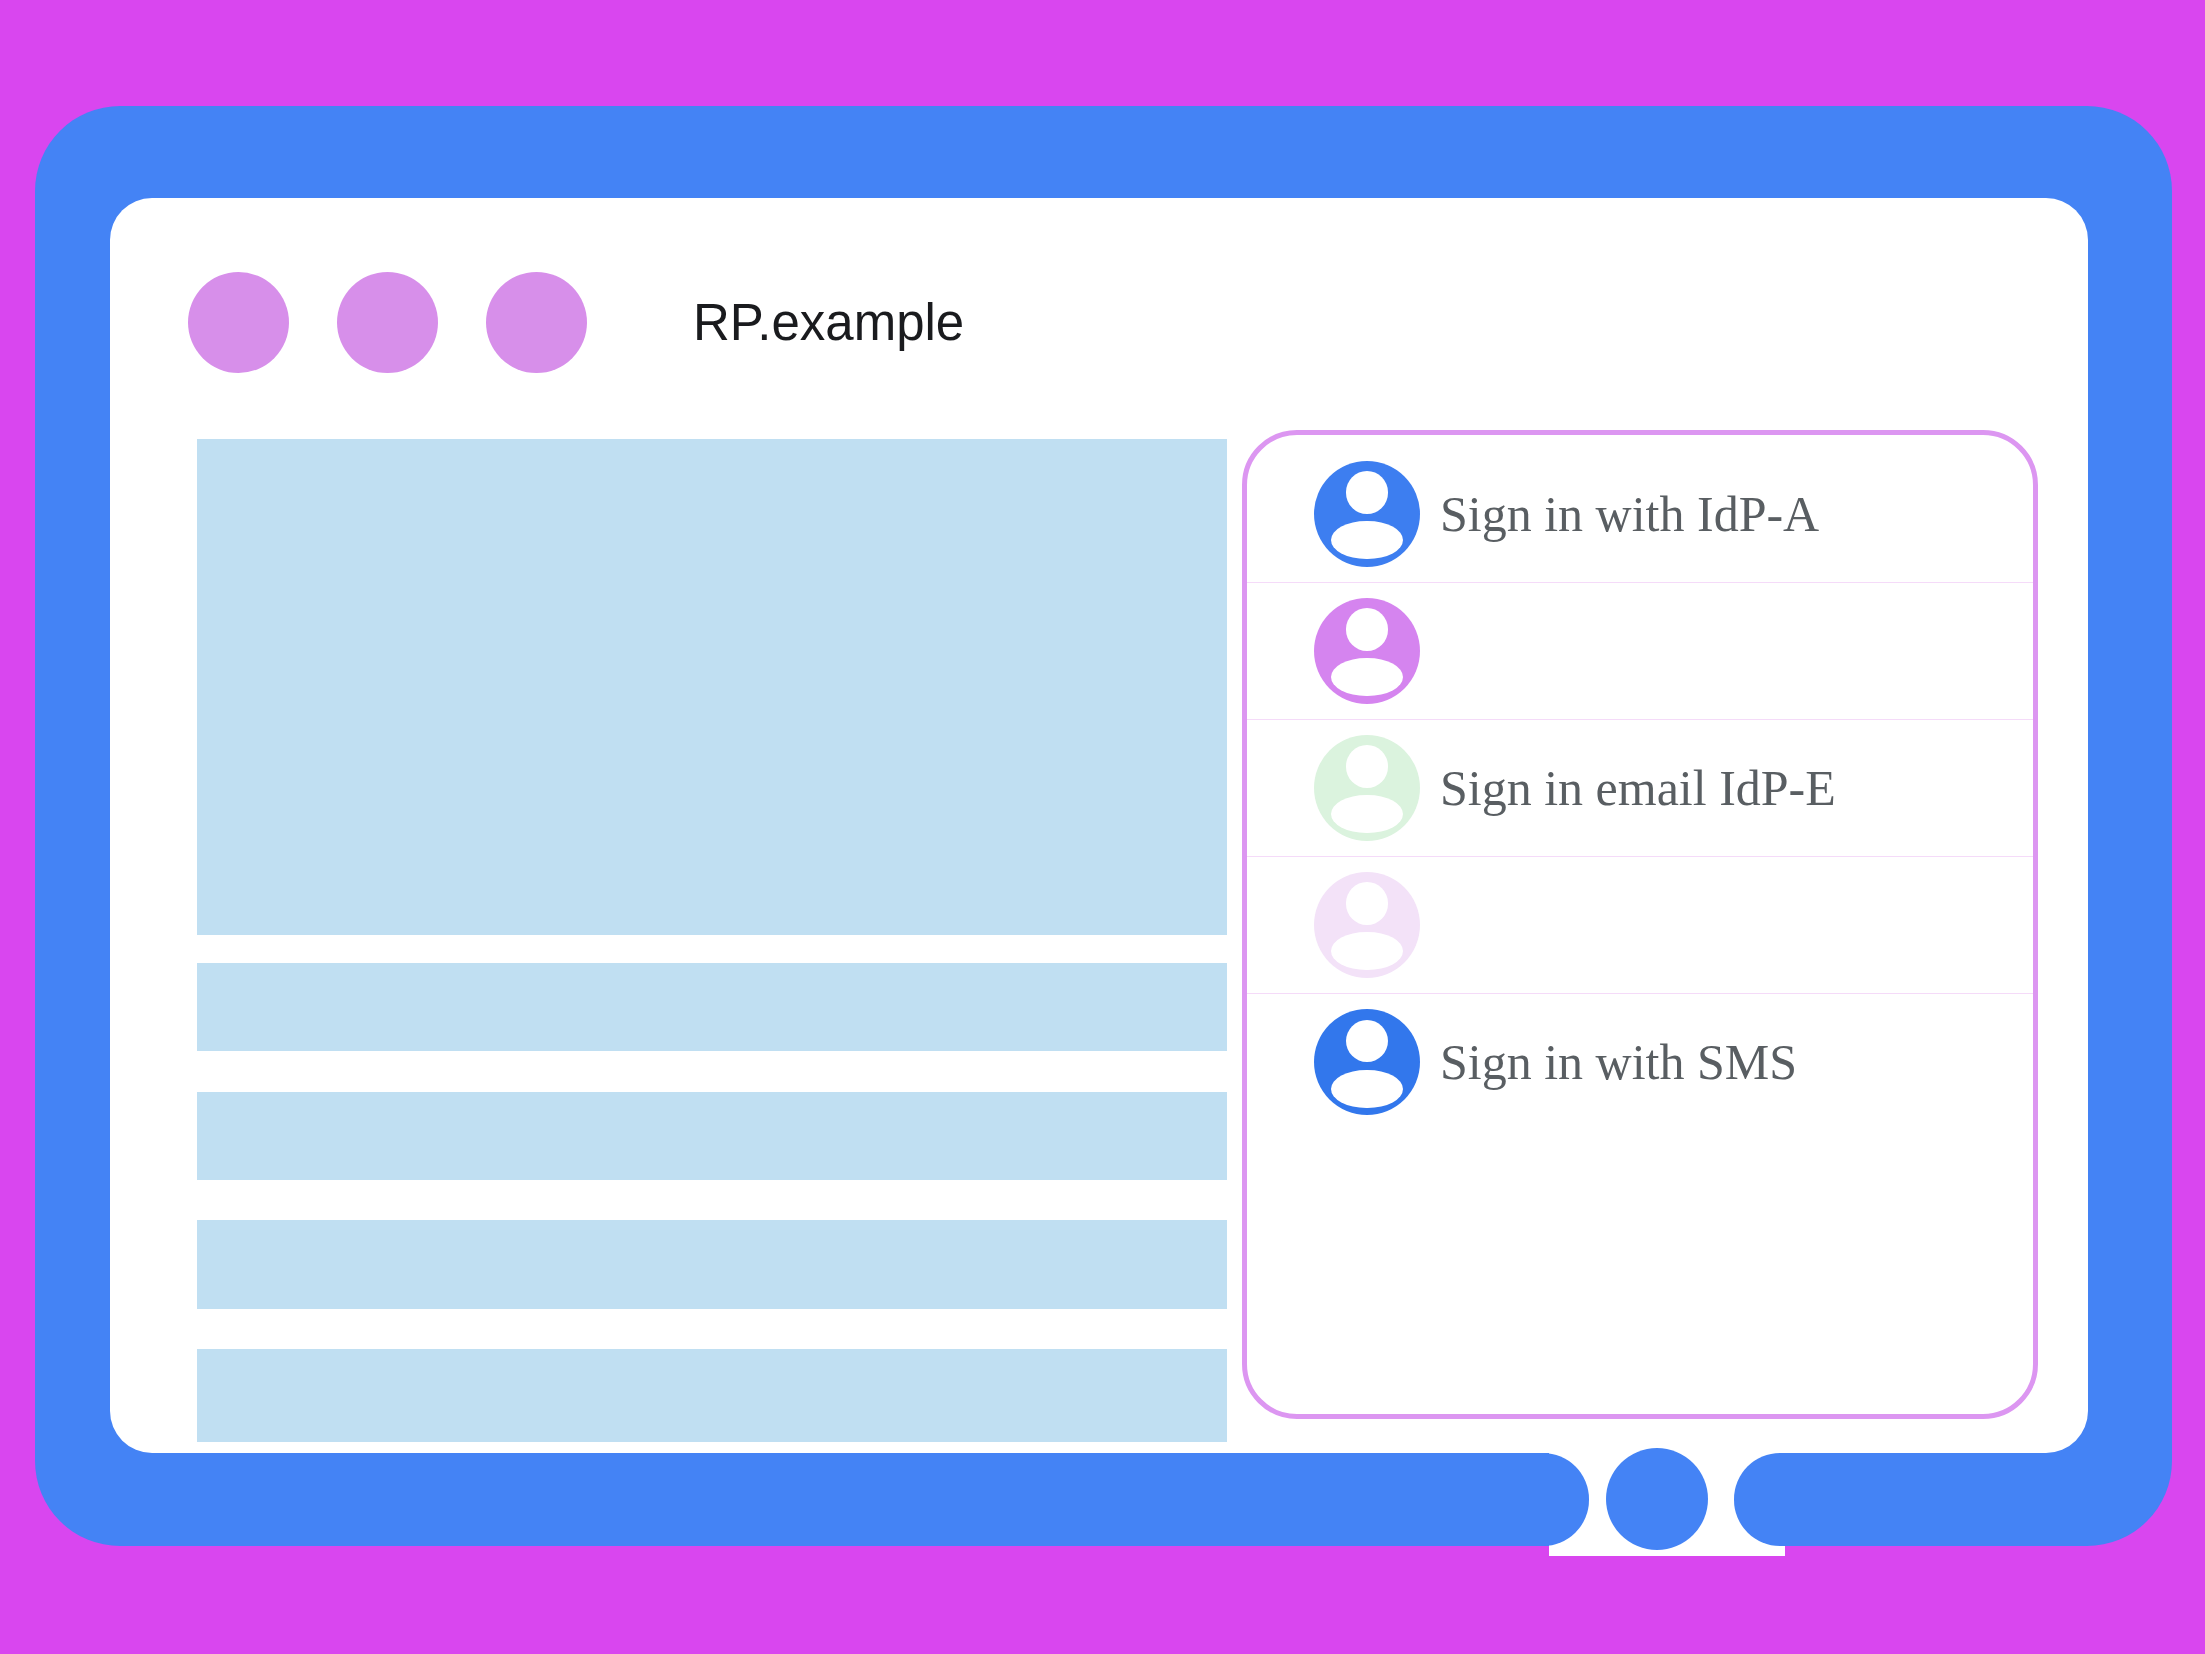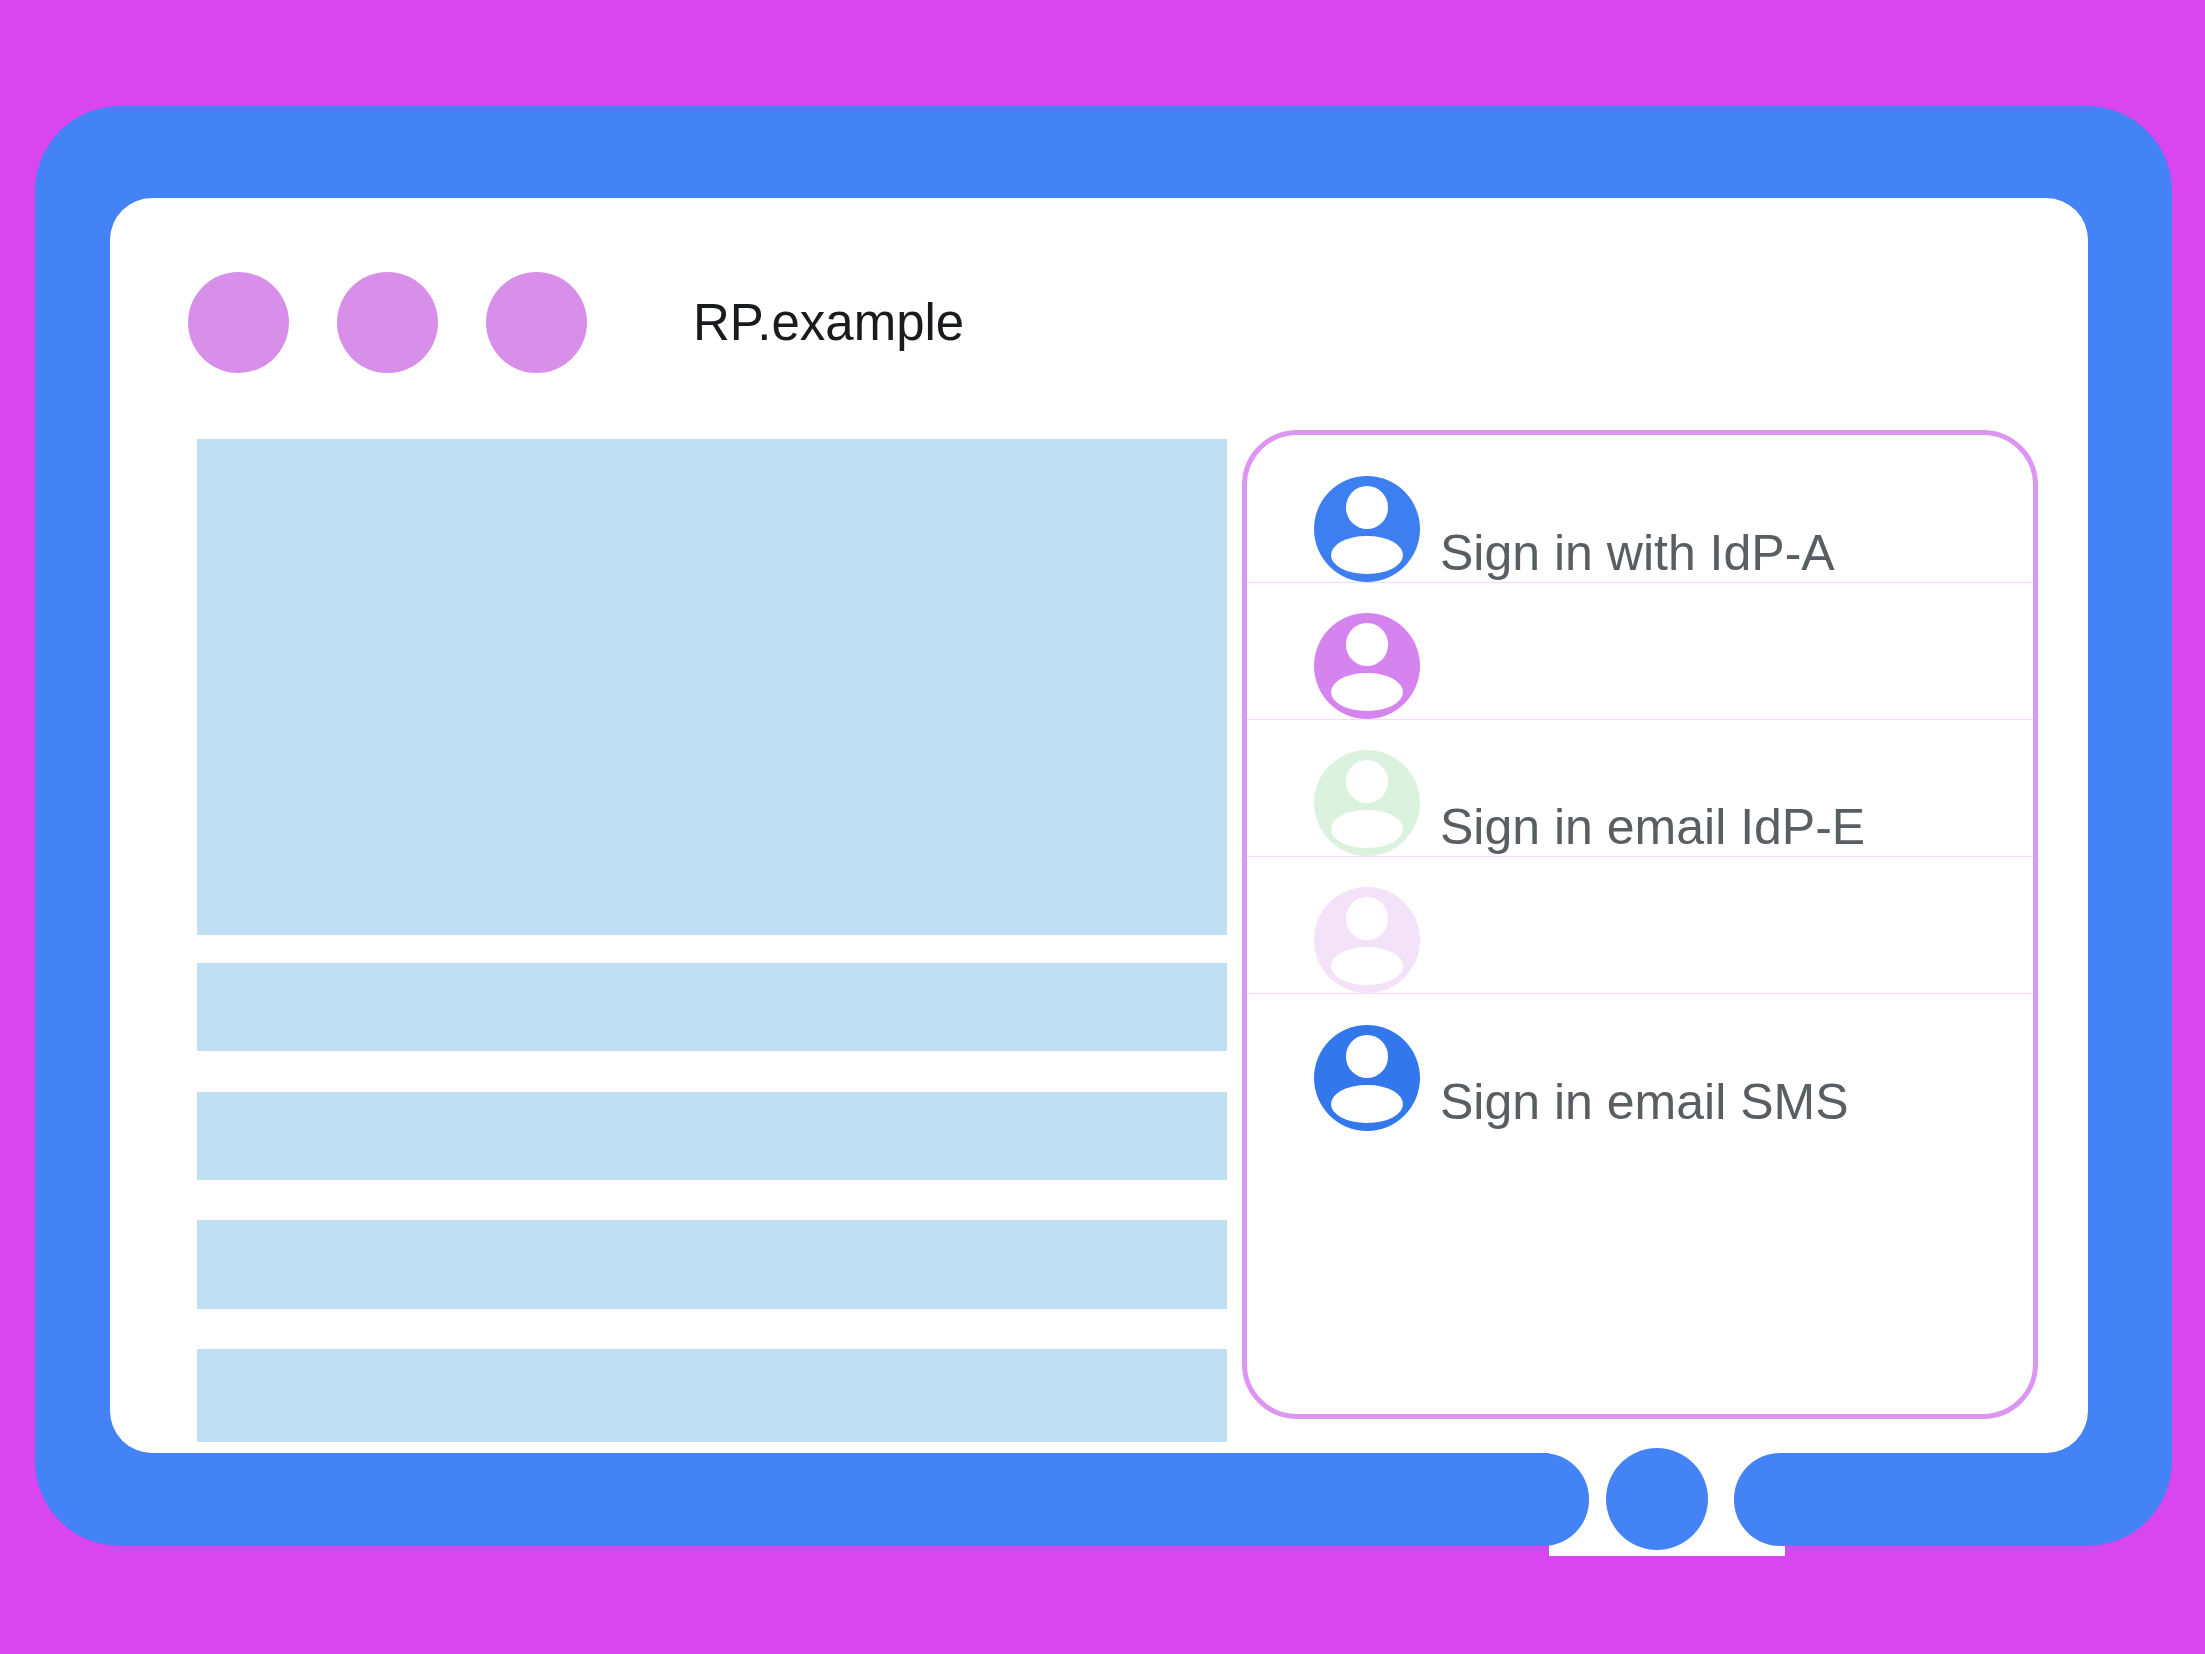--- a/index.html
+++ b/index.html
@@ -52,22 +52,22 @@
   .ph-bar3{top:1220px;height:89px;}
   .ph-bar4{top:1349px;height:93px;}
   
   .signin-panel{
     position:absolute;left:1242px;top:430px;width:796px;height:989px;
     box-sizing:border-box;border:5.3px solid var(--panel-border);
     border-radius:55px;background:#ffffff;overflow:hidden;
     padding:10.6px 0;display:flex;flex-direction:column;
   }
   .signin-row{
-    box-sizing:border-box;height:137px;display:flex;align-items:flex-end;
-    padding-left:67px;cursor:pointer;
+    box-sizing:border-box;height:137px;display:flex;align-items:center;
+    padding-left:67px;cursor:pointer;font-family:Liberation Serif, serif;
   }
   .signin-row:not(:last-child){border-bottom:1.8px solid var(--panel-divider);}
   .avatar{
     position:relative;width:106px;height:106px;border-radius:50%;
     overflow:hidden;flex:0 0 auto;
   }
   .avatar .head{
     position:absolute;left:30%;top:10%;width:40%;height:40%;
     border-radius:50%;background:#ffffff;
   }
@@ -136,18 +136,18 @@
       <div class="head"></div>
       <div class="shoulders"></div>
     </div>
   </div>
 
   <div class="signin-row">
     <div class="avatar" style="background: rgb(50, 119, 236);">
       <div class="head"></div>
       <div class="shoulders"></div>
     </div>
-    <span class="signin-label">Sign in email SMS</span>
+    <span class="signin-label">Sign in with SMS</span>
   </div>
 </div>
 
 </div>
 
 
 </body></html>

